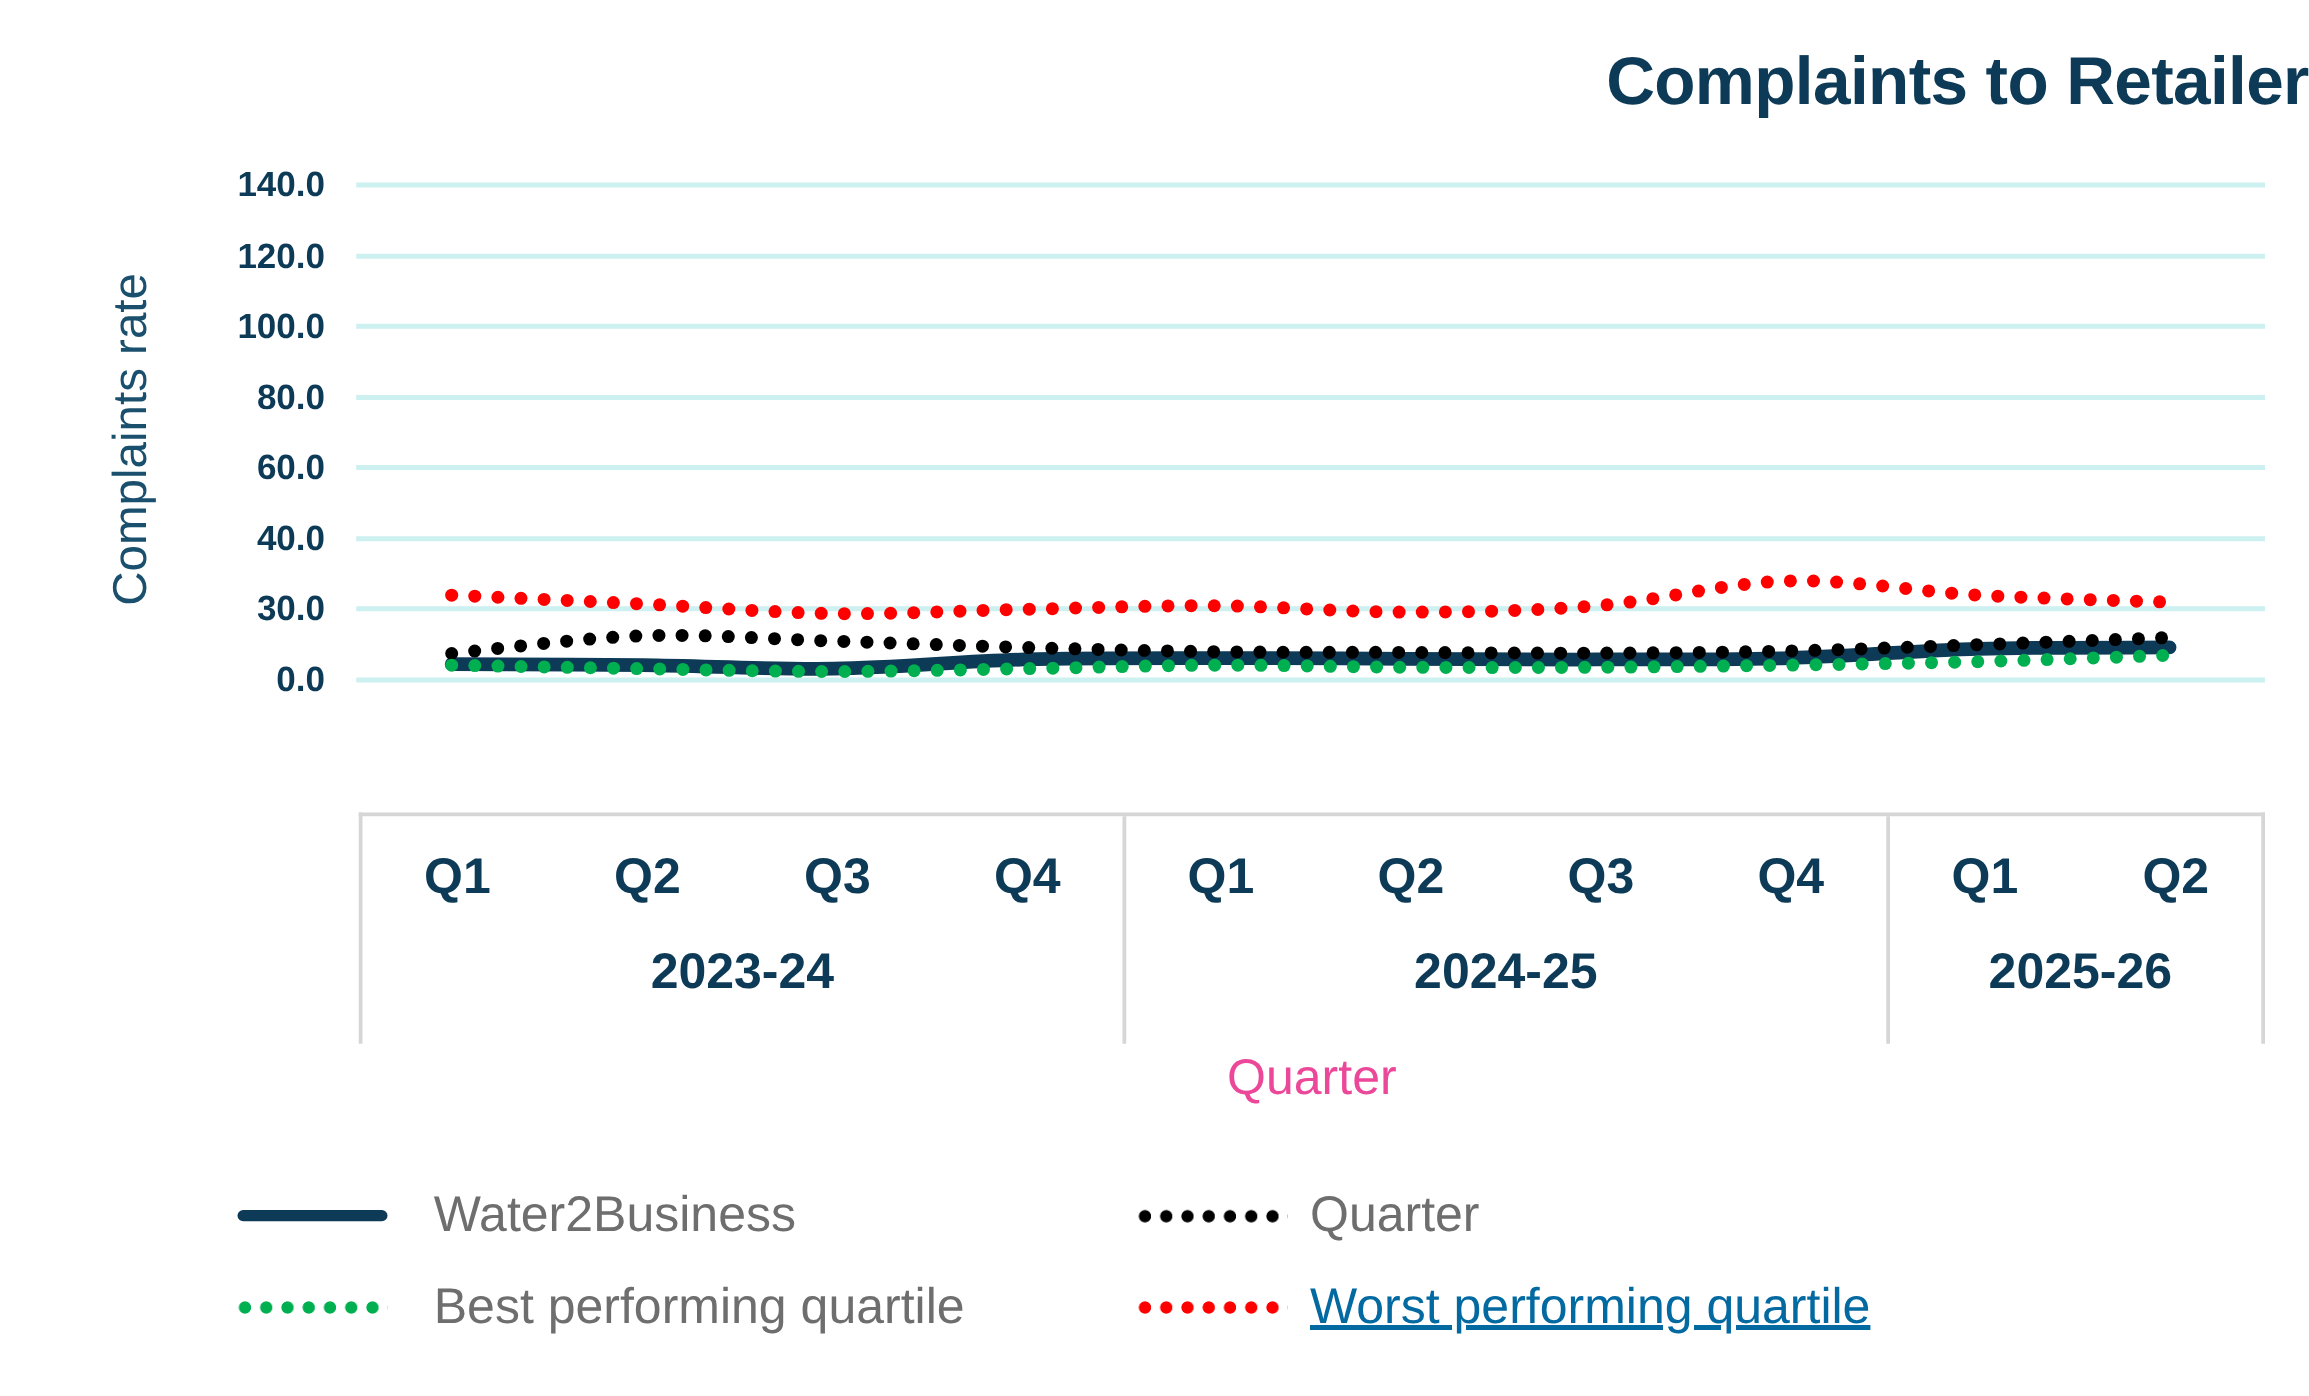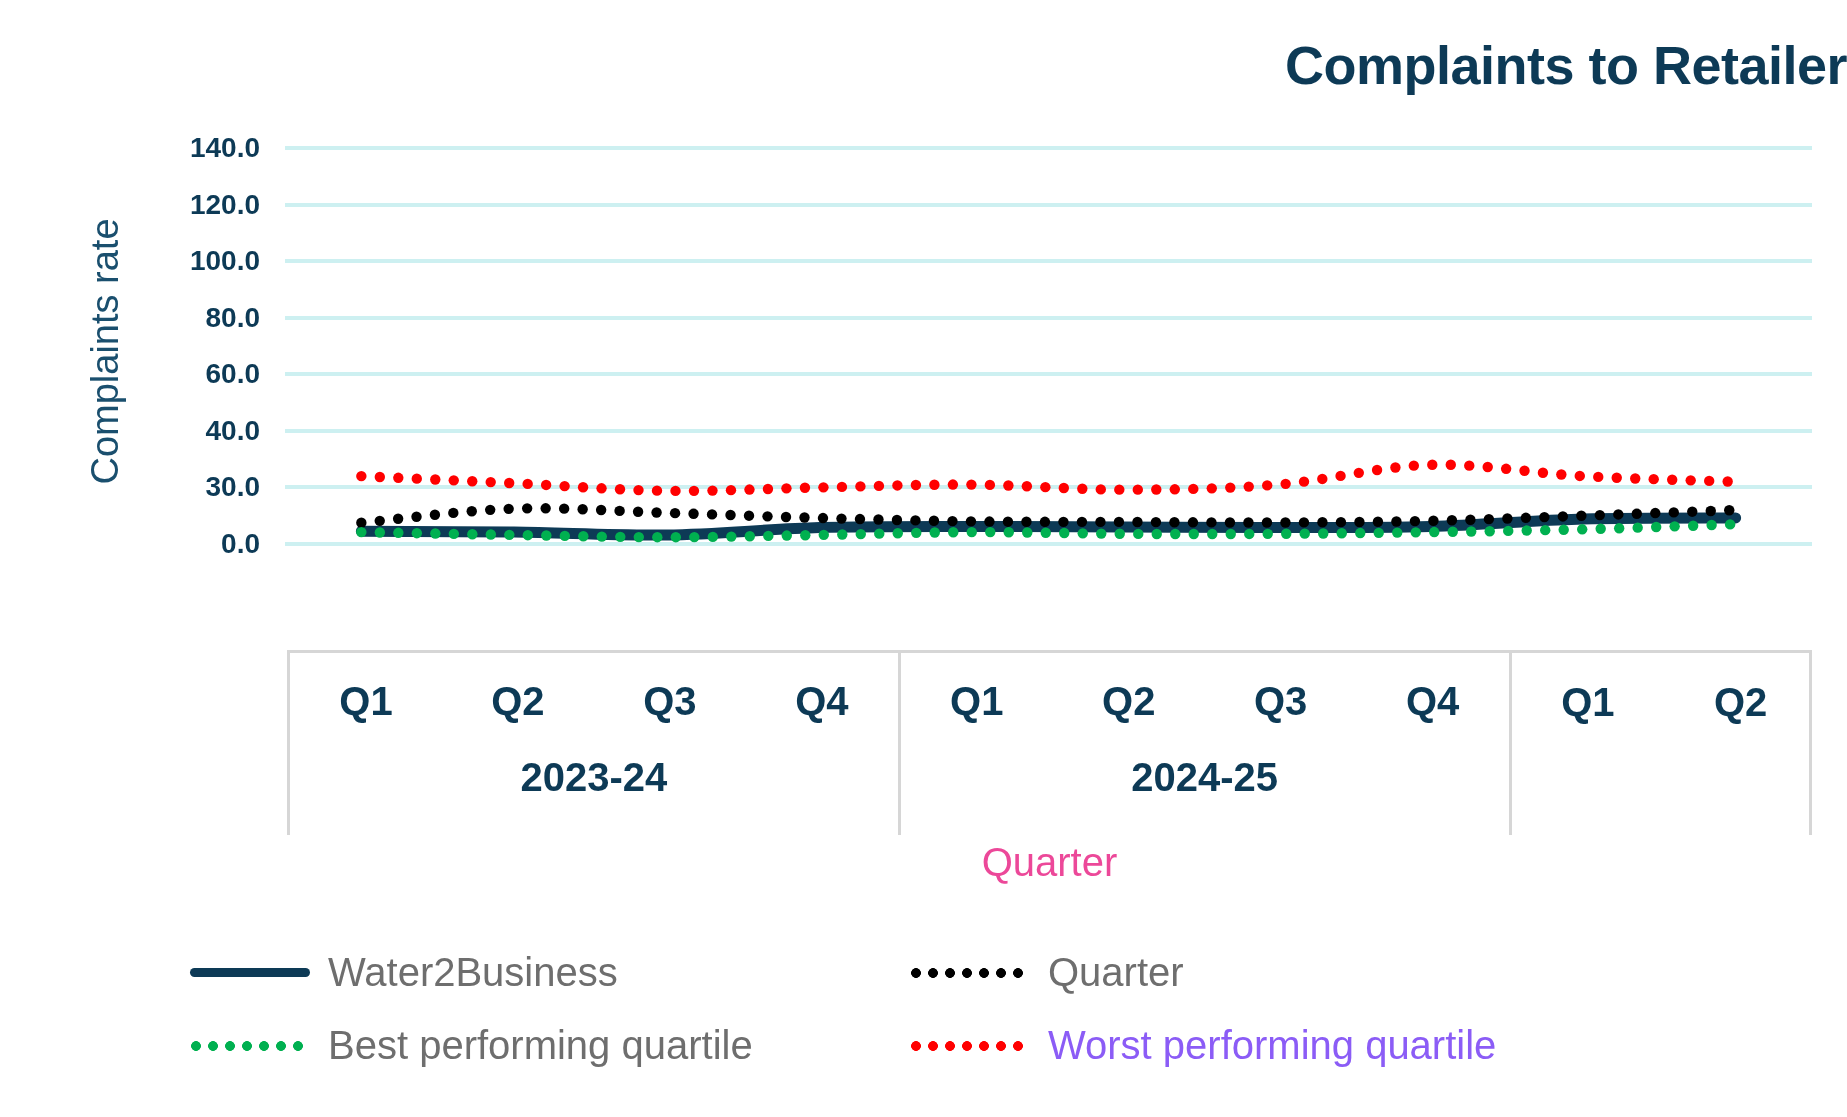--- a/index.html
+++ b/index.html
@@ -105,21 +105,21 @@
   }
 
   
   #legend {
     position:absolute;
     left:190px; top:950px;
     width:1460px;
   }
   .legend-row { display:flex; margin-bottom:28px; }
   .legend-item { display:flex; align-items:center; }
-  .legend-item.col1 { width:720px; }
+  .legend-item.col1 { width:720px;gap:19px; }
   .legend-item.col2 { width:720px; }
   .legend-swatch {
     width:120px; height:26px;
     margin-right:18px;
     flex:0 0 120px;
     display:flex; align-items:center;
   }
   .sw-solid { width:120px; height:9px; border-radius:5px; }
   .sw-dotted { width:120px; height:12px; }
   .legend-label {
@@ -410,20 +410,21 @@
         <div class="quarter-cell" style="width: 152.7px;">Q3</div>
         <div class="quarter-cell" style="width: 152.7px;">Q4</div>
       </div>
       <div class="year-row">2024-25</div>
     </div>
     <div class="year-group" style="width: 305.4px; border-right-color: rgb(214, 214, 214);">
       <div class="quarter-row">
         <div class="quarter-cell" style="width: 152.7px;">Q1</div>
         <div class="quarter-cell" style="width: 152.7px;">Q2</div>
       </div>
+      <div class="year-row">2025-26</div>
     </div>
   </div>
 
 <div id="x-axis-title">Quarter</div>
 
 <div id="legend">
     <div class="legend-row">
       <div class="legend-item col1">
         <div class="legend-swatch">
           <div class="sw-solid" style="background: rgb(13, 58, 86);"></div>
@@ -441,16 +442,16 @@
       <div class="legend-item col1">
         <div class="legend-swatch">
           <div class="sw-dotted" style="background: radial-gradient(circle at 6px 6px, rgb(0, 176, 80) 4.6px, rgba(0, 0, 0, 0) 5.2px) 0% 0% / 17px 12px repeat-x;"></div>
         </div>
         <div class="legend-label" style="color: rgb(110, 110, 110);">Best performing quartile</div>
       </div>
       <div class="legend-item col2">
         <div class="legend-swatch">
           <div class="sw-dotted" style="background: radial-gradient(circle at 6px 6px, rgb(255, 0, 0) 4.6px, rgba(0, 0, 0, 0) 5.2px) 0% 0% / 17px 12px repeat-x;"></div>
         </div>
-        <div class="legend-label" style="color: #8b5cf6;">Worst performing quartile</div>
+        <div class="legend-label" style="color: #0369a1; text-decoration: underline;">Worst performing quartile</div>
       </div>
     </div>
   </div>
 
 </body></html>

